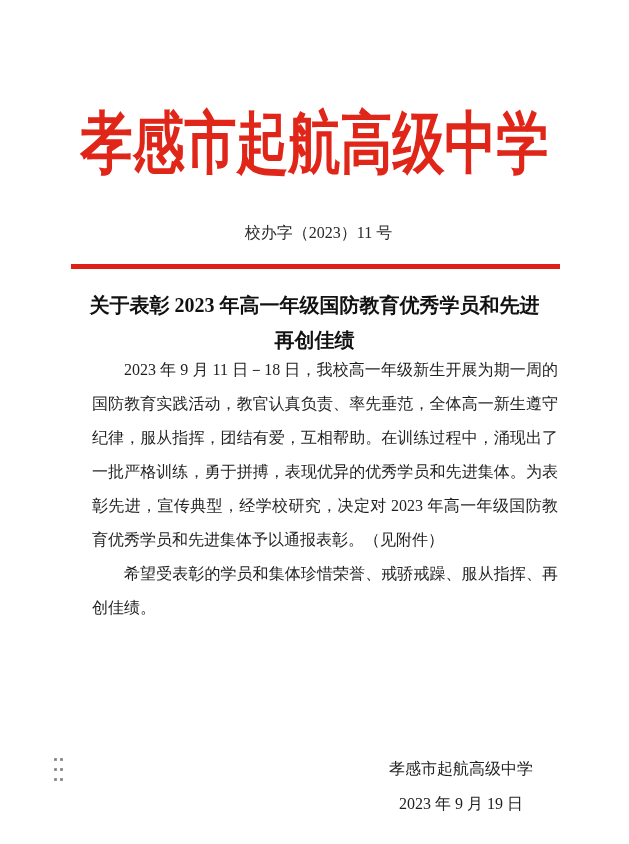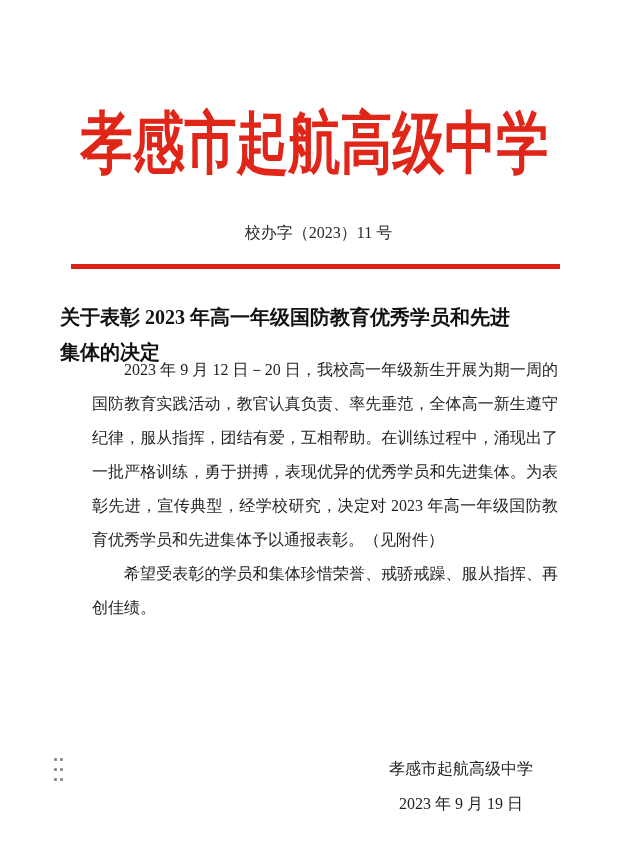--- a/index.html
+++ b/index.html
@@ -49,24 +49,24 @@
   .red-rule {
     position: absolute;
     top: 252px;
     left: 71px;
     width: 489px;
     height: 5px;
     background: var(--rule-red);
   }
   .doc-title {
     position: absolute;
-    top: 288px;
+    top: 276px;
     left: 60px;
     width: 509px;
-    text-align: left;
+    text-align: center;
     font-size: 20px;
     font-weight: bold;
     line-height: 35px;
     color: #111111;
   }
   .body-text {
     position: absolute;
     top: 341px;
     left: 92px;
     width: 466px;
@@ -113,25 +113,25 @@
 <div class="page">
 
   <div class="letterhead">孝感市起航高级中学</div>
 
   <div class="doc-number">校办字（2023）11 号</div>
 
   <div class="red-rule"></div>
 
   <div class="doc-title">
     <div>关于表彰 2023 年高一年级国防教育优秀学员和先进</div>
-    <div>集体的决定</div>
+    <div>再创佳绩</div>
   </div>
 
   <div class="body-text">
-    <div class="para">2023 年 9 月 12 日－20 日，我校高一年级新生开展为期一周的国防教育实践活动，教官认真负责、率先垂范，全体高一新生遵守纪律，服从指挥，团结有爱，互相帮助。在训练过程中，涌现出了一批严格训练，勇于拼搏，表现优异的优秀学员和先进集体。为表彰先进，宣传典型，经学校研究，决定对 2023 年高一年级国防教育优秀学员和先进集体予以通报表彰。（见附件）</div>
+    <div class="para">2023 年 9 月 11 日－18 日，我校高一年级新生开展为期一周的国防教育实践活动，教官认真负责、率先垂范，全体高一新生遵守纪律，服从指挥，团结有爱，互相帮助。在训练过程中，涌现出了一批严格训练，勇于拼搏，表现优异的优秀学员和先进集体。为表彰先进，宣传典型，经学校研究，决定对 2023 年高一年级国防教育优秀学员和先进集体予以通报表彰。（见附件）</div>
     <div class="para">希望受表彰的学员和集体珍惜荣誉、戒骄戒躁、服从指挥、再创佳绩。</div>
   </div>
 
   <div class="dots-marker">
     <div class="dot"></div>
     <div class="dot"></div>
     <div class="dot"></div>
     <div class="dot"></div>
     <div class="dot"></div>
     <div class="dot"></div>

